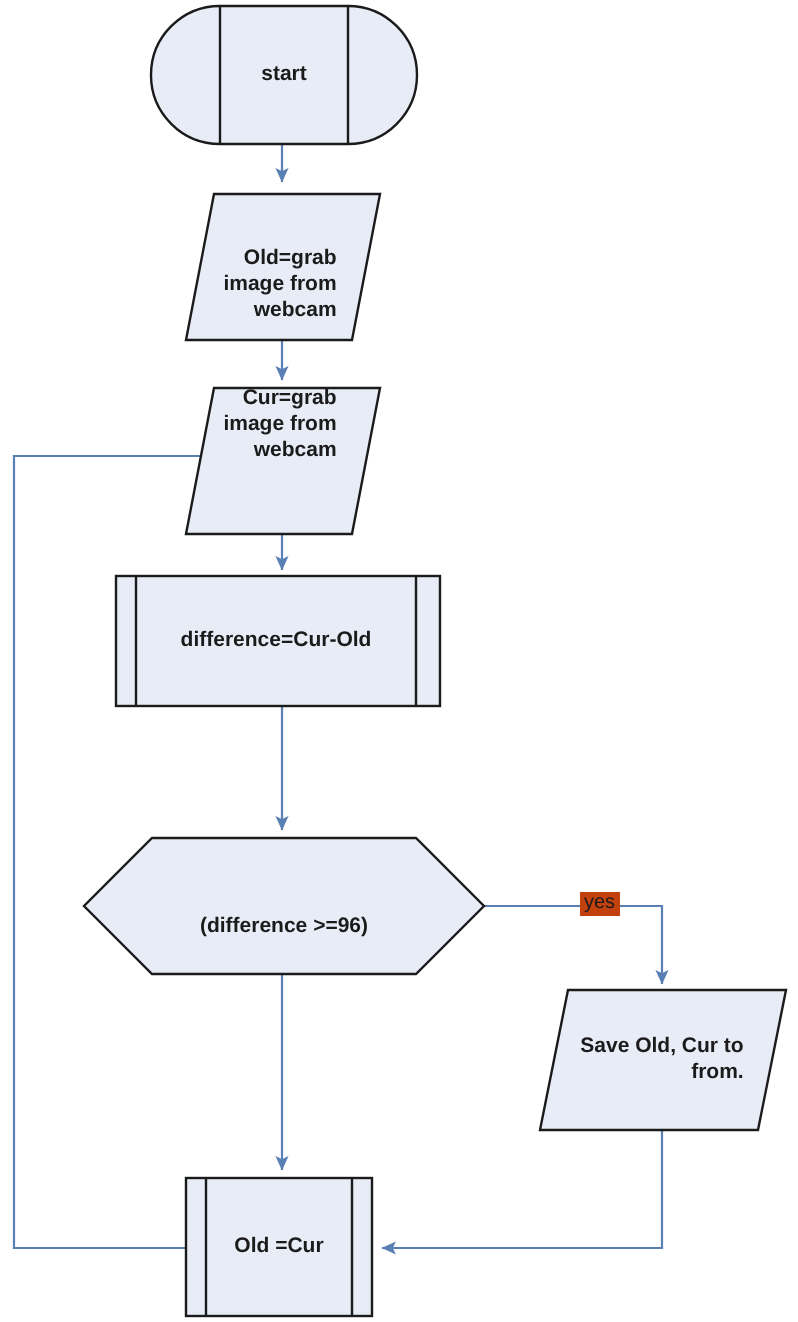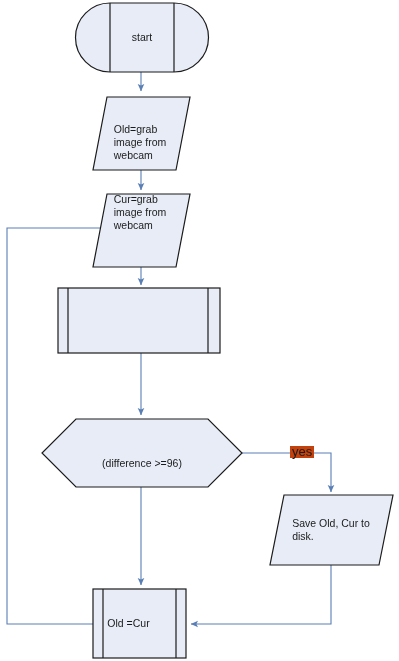--- a/index.html
+++ b/index.html
@@ -22,31 +22,32 @@
     left: 0;
     top: 0;
     width: 399px;
     height: 661px;
   }
   .node-label {
     position: absolute;
     display: flex;
     align-items: center;
     justify-content: center;
-    text-align: left;
+    text-align: right;
     color: #1b1b1b;
     font-size: 10.5px;
     line-height: 13px;
     pointer-events: none;
     white-space: pre-line;
+    font-weight: bold;
   }
   .edge-label {
     position: absolute;
     color: #1b1b1b;
-    font-size: 13px;
+    font-size: 10px;
     line-height: 12px;
     background: #c2410c;
     padding: 0 2px;
   }
 </style>
 </head>
 <body>
 
 <div id="flowchart-canvas">
 
@@ -118,23 +119,24 @@
   <div class="node-label" style="left:110px; top:3px; width:64px; height:69px;">start</div>
 
   <div class="node-label" style="left:98px; top:97px; width:84px; height:90px;">Old=grab
 image from
 webcam</div>
 
   <div class="node-label" style="left:98px; top:176px; width:84px; height:73px;">Cur=grab
 image from
 webcam</div>
 
+  <div class="node-label" style="left:68px; top:288px; width:140px; height:65px;">difference=Cur-Old</div>
 
   <div class="node-label" style="left:76px; top:419px; width:132px; height:88px;">(difference &gt;=96)</div>
 
   <div class="node-label" style="left:276px; top:495px; width:110px; height:70px;">Save Old, Cur to
-disk.</div>
+from.</div>
 
-  <div class="node-label" style="left:92px; top:589px; width:73px; height:69px;">Old =Cur</div>
+  <div class="node-label" style="left:103px; top:589px; width:73px; height:69px;">Old =Cur</div>
 
   <div class="edge-label" style="left:290px; top:446px;">yes</div>
 
 </div>
 
 </body></html>

